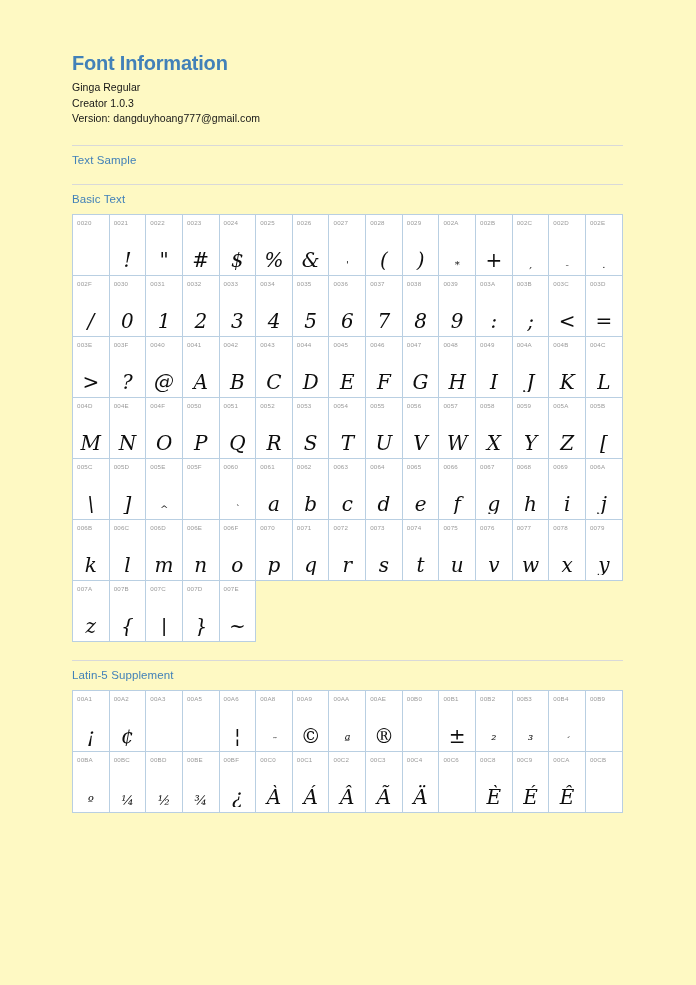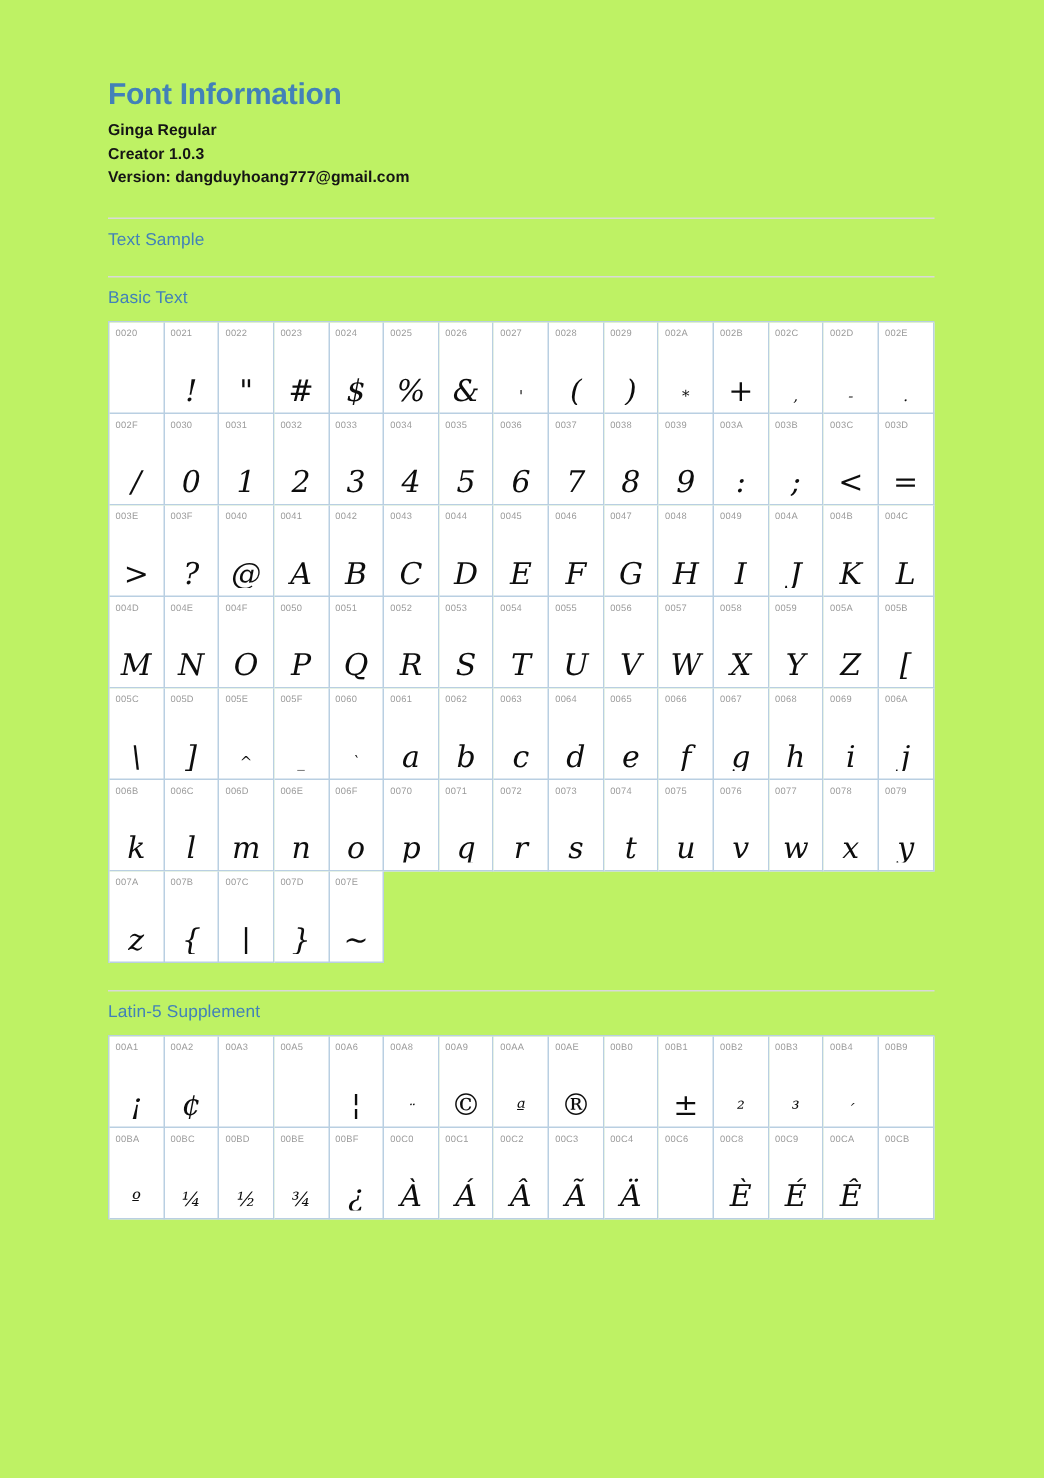--- a/index.html
+++ b/index.html
@@ -13,41 +13,41 @@
     font-family: "Liberation Sans", sans-serif;
     color: #111111;
     overflow: hidden;
     position: relative;
   }
   .page {
     position: absolute;
     left: 0; top: 0;
     width: 696px;
     height: 985px;
-    background: #bef264;
+    background: #fef9c3;
   }
   .content {
     position: absolute;
     left: 72px;
     top: 52px;
     width: 551px;
   }
 
   
   .doc-title {
     font-size: 20px;
     font-weight: bold;
     color: #4281b8;
     letter-spacing: -0.2px;
     margin: 0 0 6px 0;
     line-height: 1.1;
   }
   .meta-line {
     font-size: 10.5px;
-    font-weight: bold;
+    font-weight: normal;
     color: #151515;
     line-height: 15.5px;
     letter-spacing: 0.05px;
   }
 
   
   .section {
     margin-top: 18px;
   }
   .rule {

